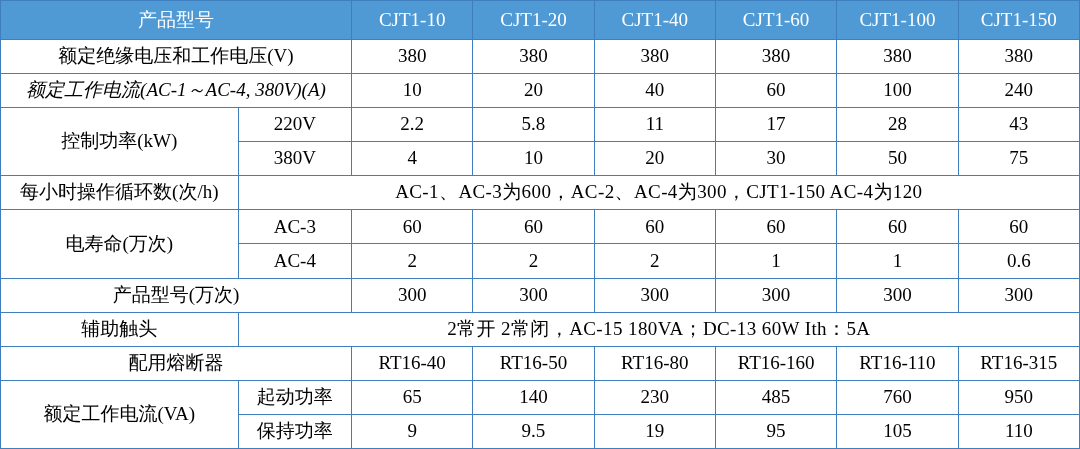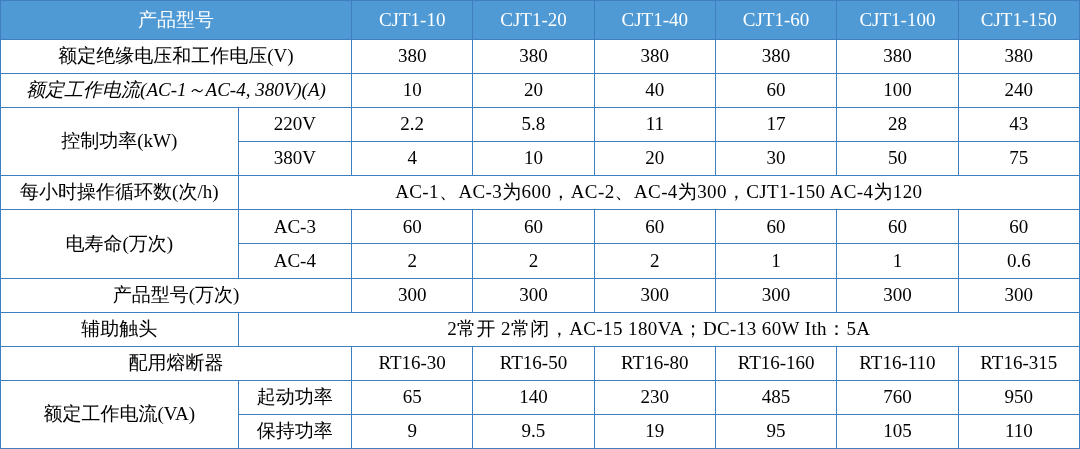--- a/index.html
+++ b/index.html
@@ -157,21 +157,21 @@
       <td>300</td>
     </tr>
 
     <tr>
       <td class="label-cell">辅助触头</td>
       <td class="wide-note" colspan="7">2常开  2常闭，AC-15   180VA；DC-13   60W  Ith：5A</td>
     </tr>
 
     <tr>
       <td class="label-cell" colspan="2">配用熔断器</td>
-      <td>RT16-30</td>
+      <td>RT16-40</td>
       <td>RT16-50</td>
       <td>RT16-80</td>
       <td>RT16-160</td>
       <td>RT16-110</td>
       <td>RT16-315</td>
     </tr>
 
     <tr>
       <td class="label-cell" rowspan="2">额定工作电流(VA)</td>
       <td class="sub-cell">起动功率</td>

